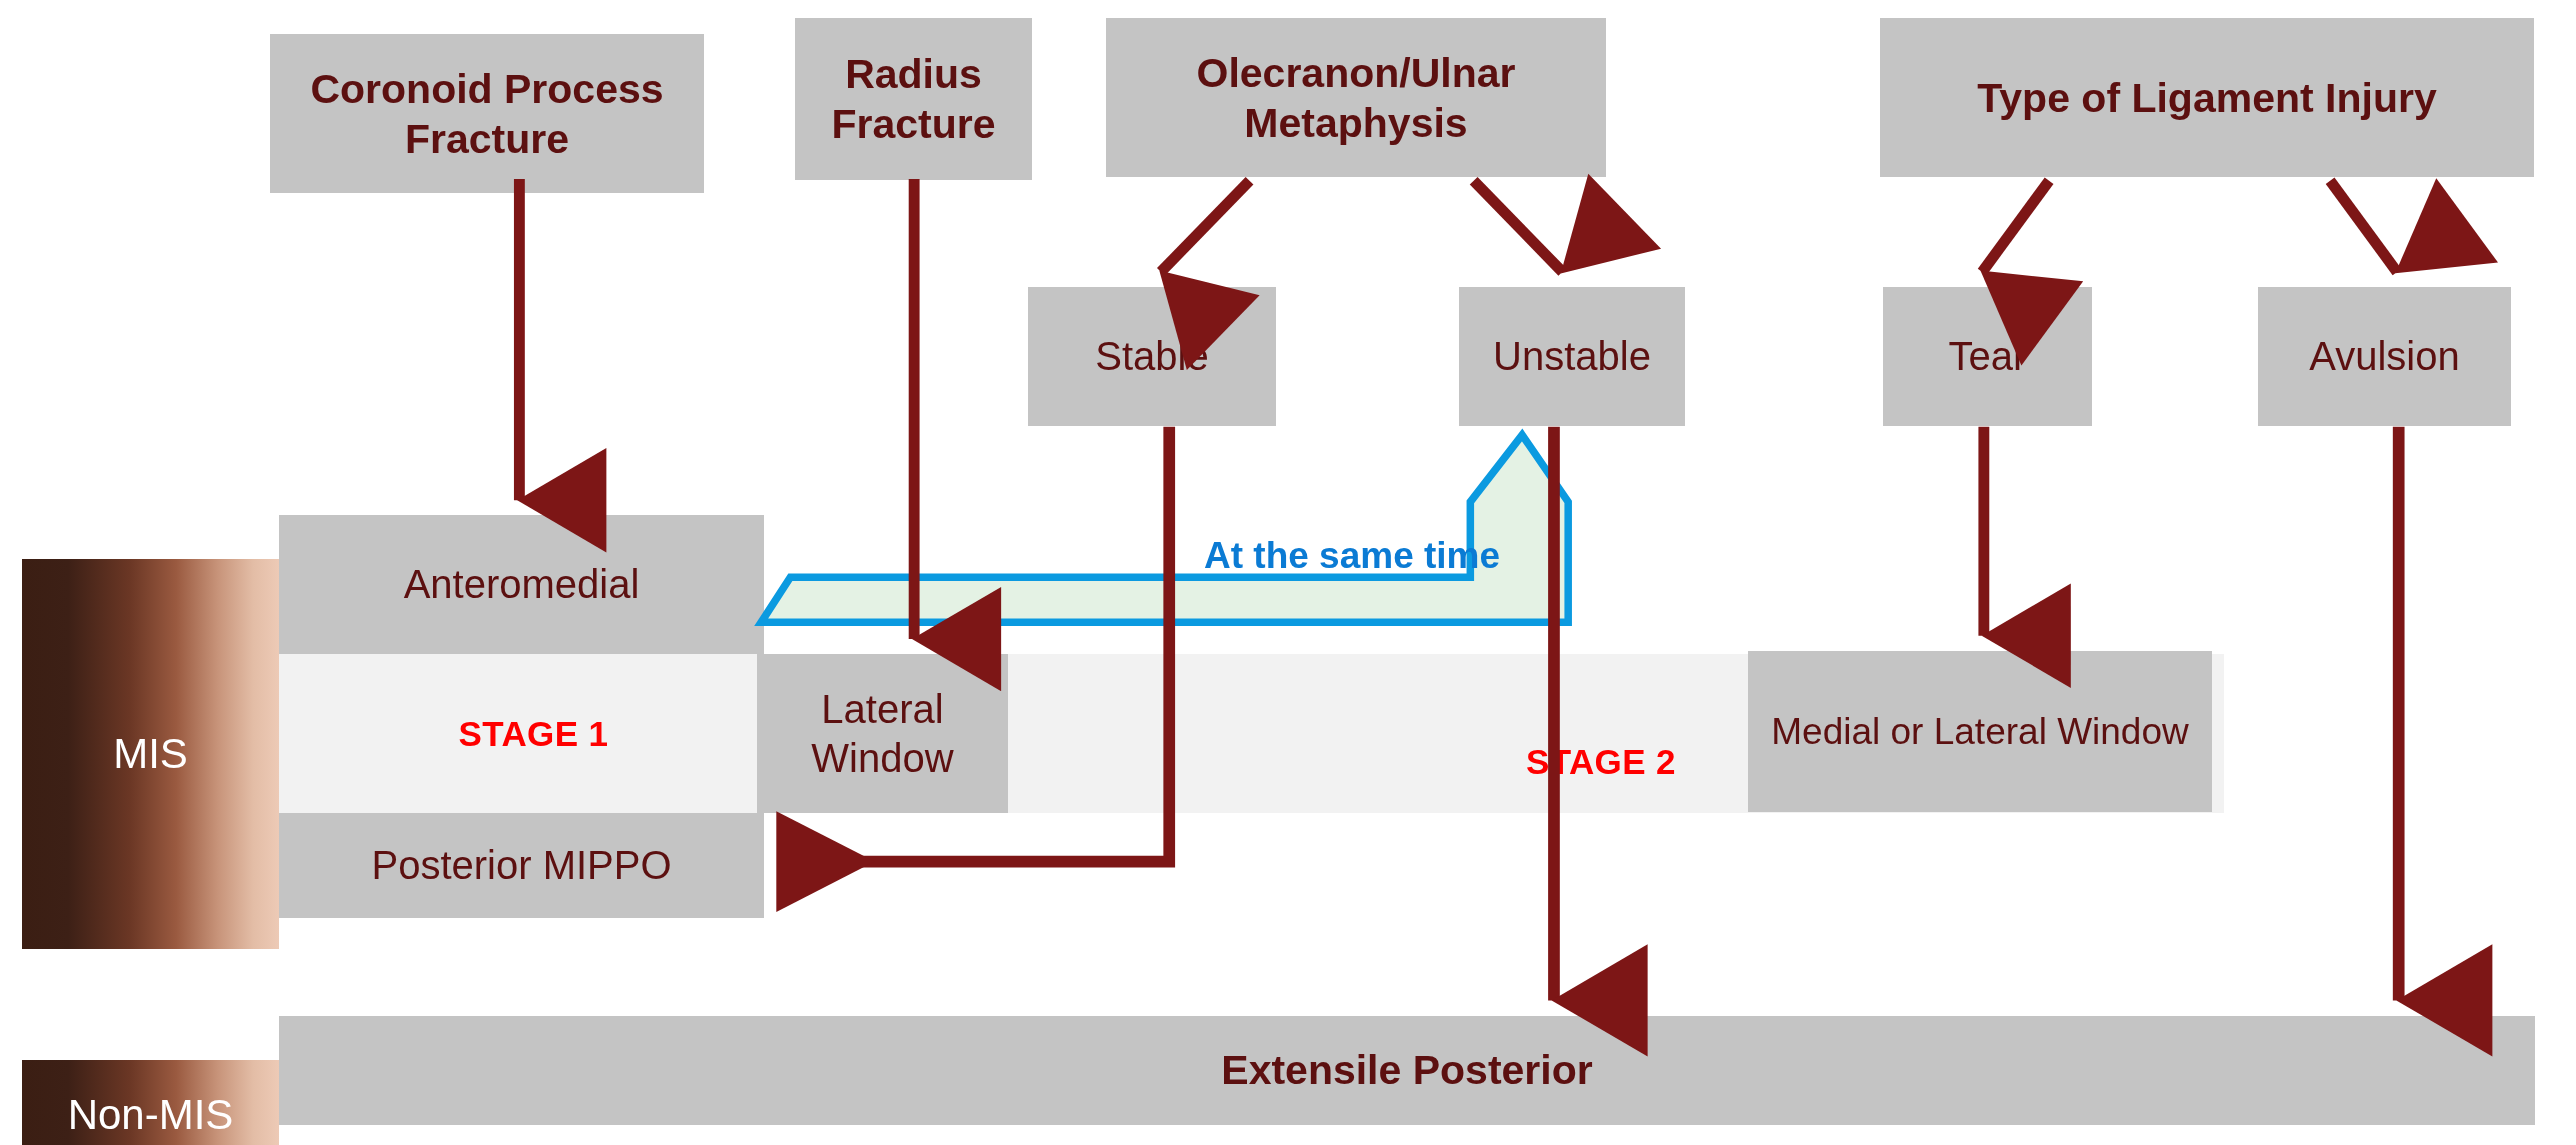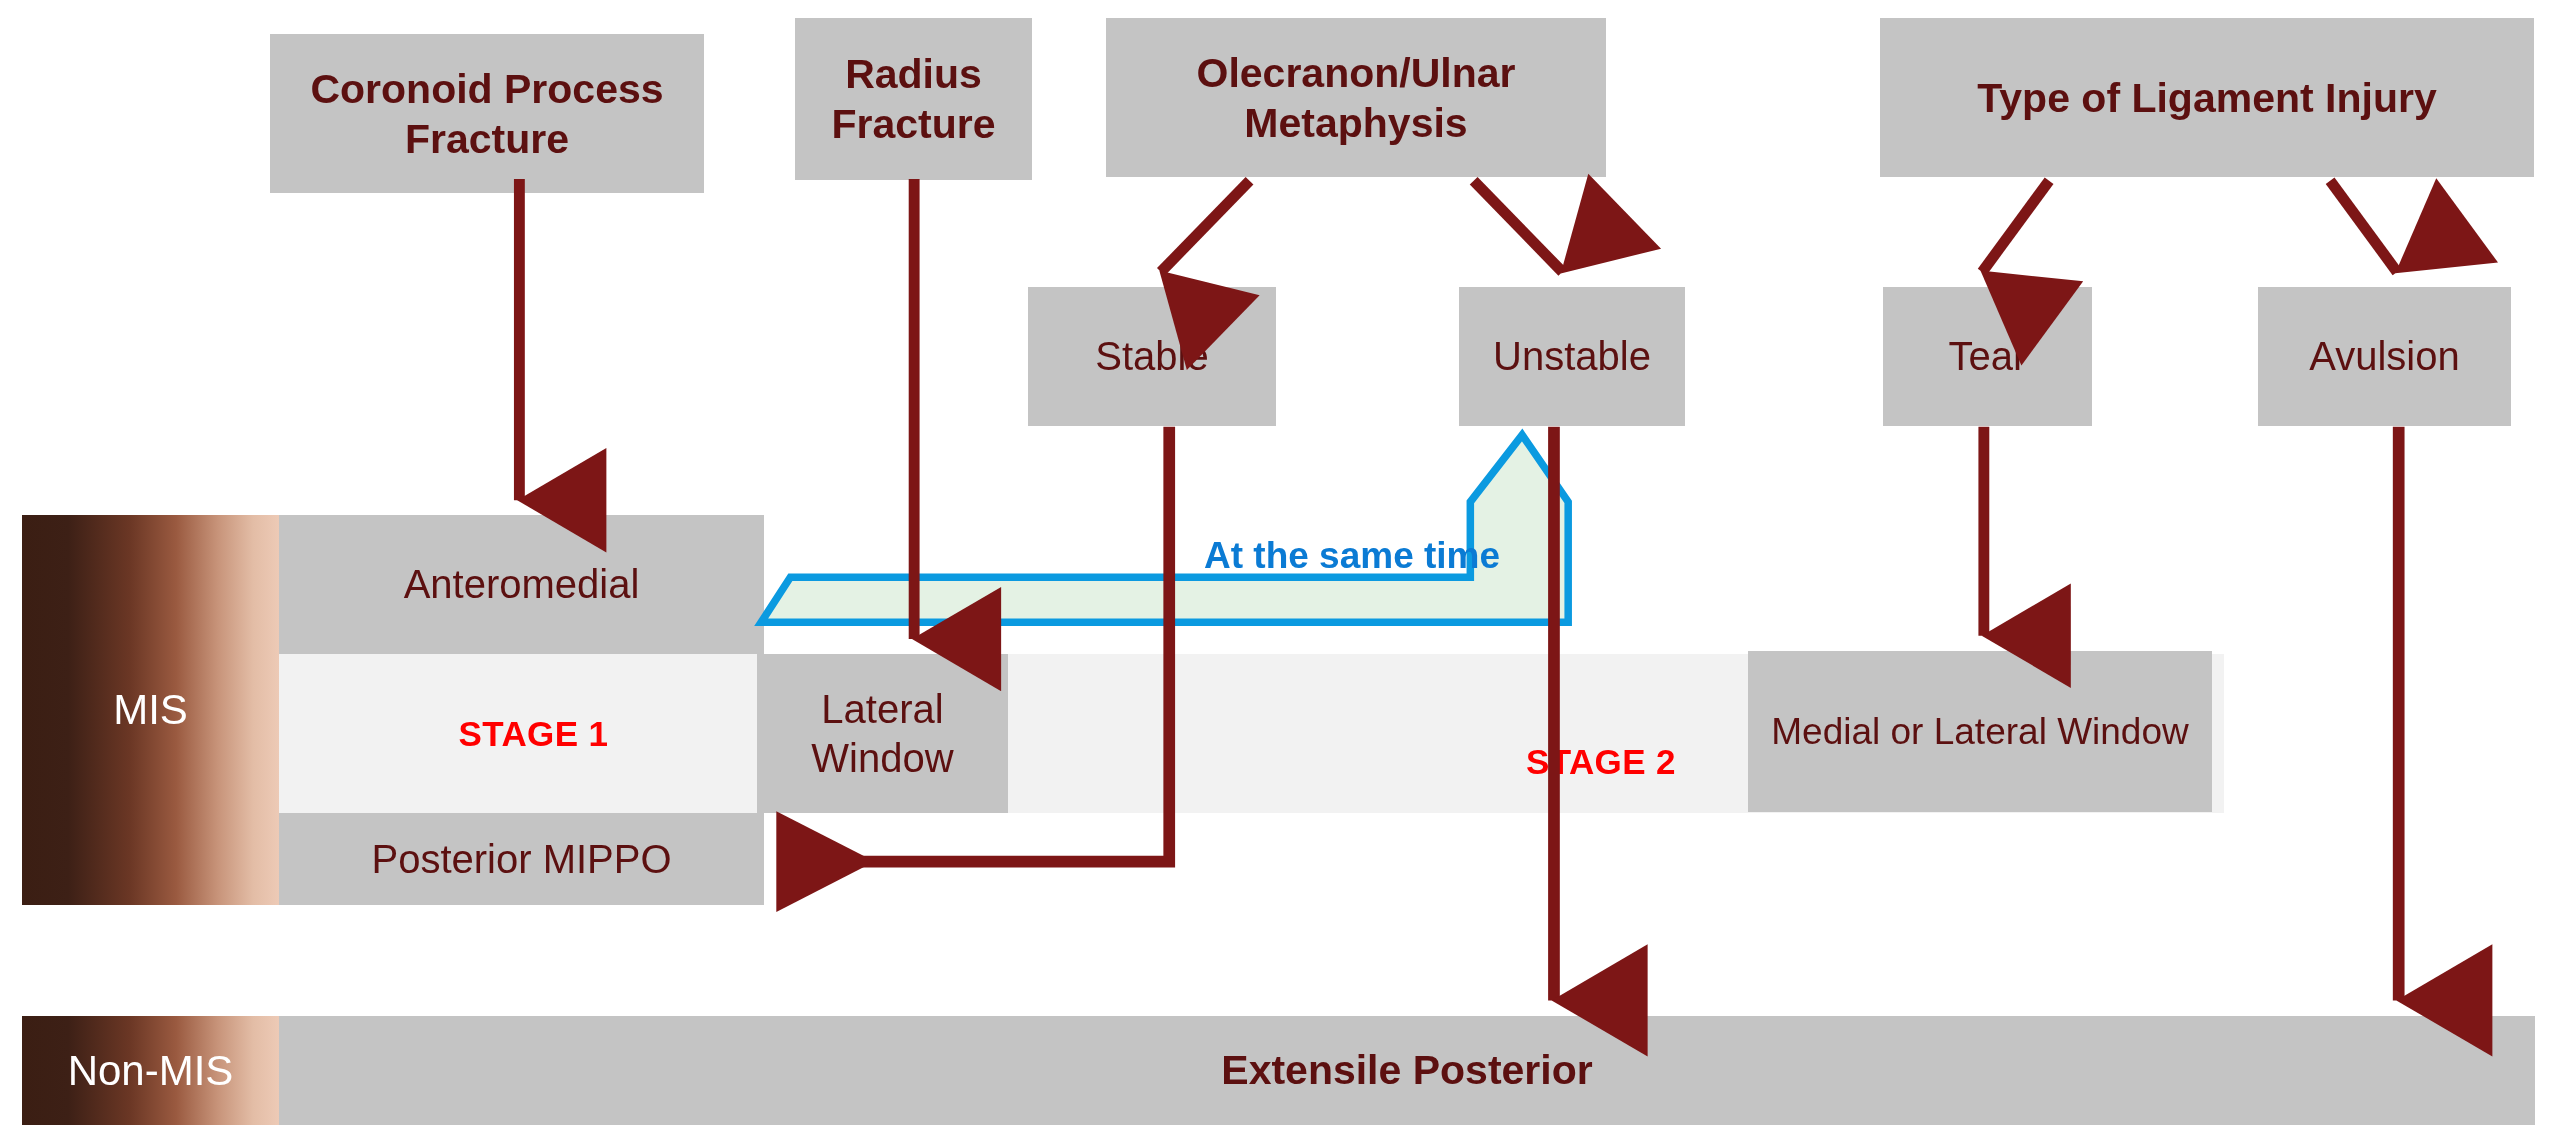--- a/index.html
+++ b/index.html
@@ -26,20 +26,21 @@
     display:flex;align-items:center;justify-content:center;padding-left:12px;
   }
   .stage-label{
     color:#ff0000;font-weight:bold;letter-spacing:0.4px;
   }
   .sidelabel{
     position:absolute;
     display:flex;align-items:center;justify-content:center;
     color:#ffffff;
     background:linear-gradient(to right,#3b1e13 0%,#3d2016 18%,#6b3725 42%,#9a5a40 60%,#c79379 76%,#e3bda6 90%,#edcab6 100%);
+    margin-top:44px;
   }
   svg.overlay{position:absolute;left:0;top:0;width:2576px;height:1146px;pointer-events:none;}
   .ats-text{
     position:absolute;
     color:#0b7bd4;font-weight:bold;
   }
 </style>
 </head>
 <body>
 
@@ -98,21 +99,21 @@
   </div>
 
   <div class="box" style="left:757px;top:654px;width:251px;height:159px;font-size:40px;">
     <span>Lateral Window</span>
   </div>
 
   <div class="box" style="left:1748px;top:651px;width:464px;height:161px;font-size:37px;">
     <span>Medial or Lateral Window</span>
   </div>
 
-  <div class="box" style="left:279px;top:813px;width:485px;height:92px;font-size:40px;">
+  <div class="box" style="left:279px;top:813px;width:485px;height:105px;font-size:40px;">
     <span>Posterior MIPPO</span>
   </div>
 
   <div class="sidelabel" style="left:22px;top:1016px;width:257px;height:109px;font-size:42px;">
     <span>Non-MIS</span>
   </div>
 
   <div class="box bold" style="left:279px;top:1016px;width:2256px;height:109px;font-size:41px;text-align:right;">
     <span>Extensile Posterior</span>
   </div>

